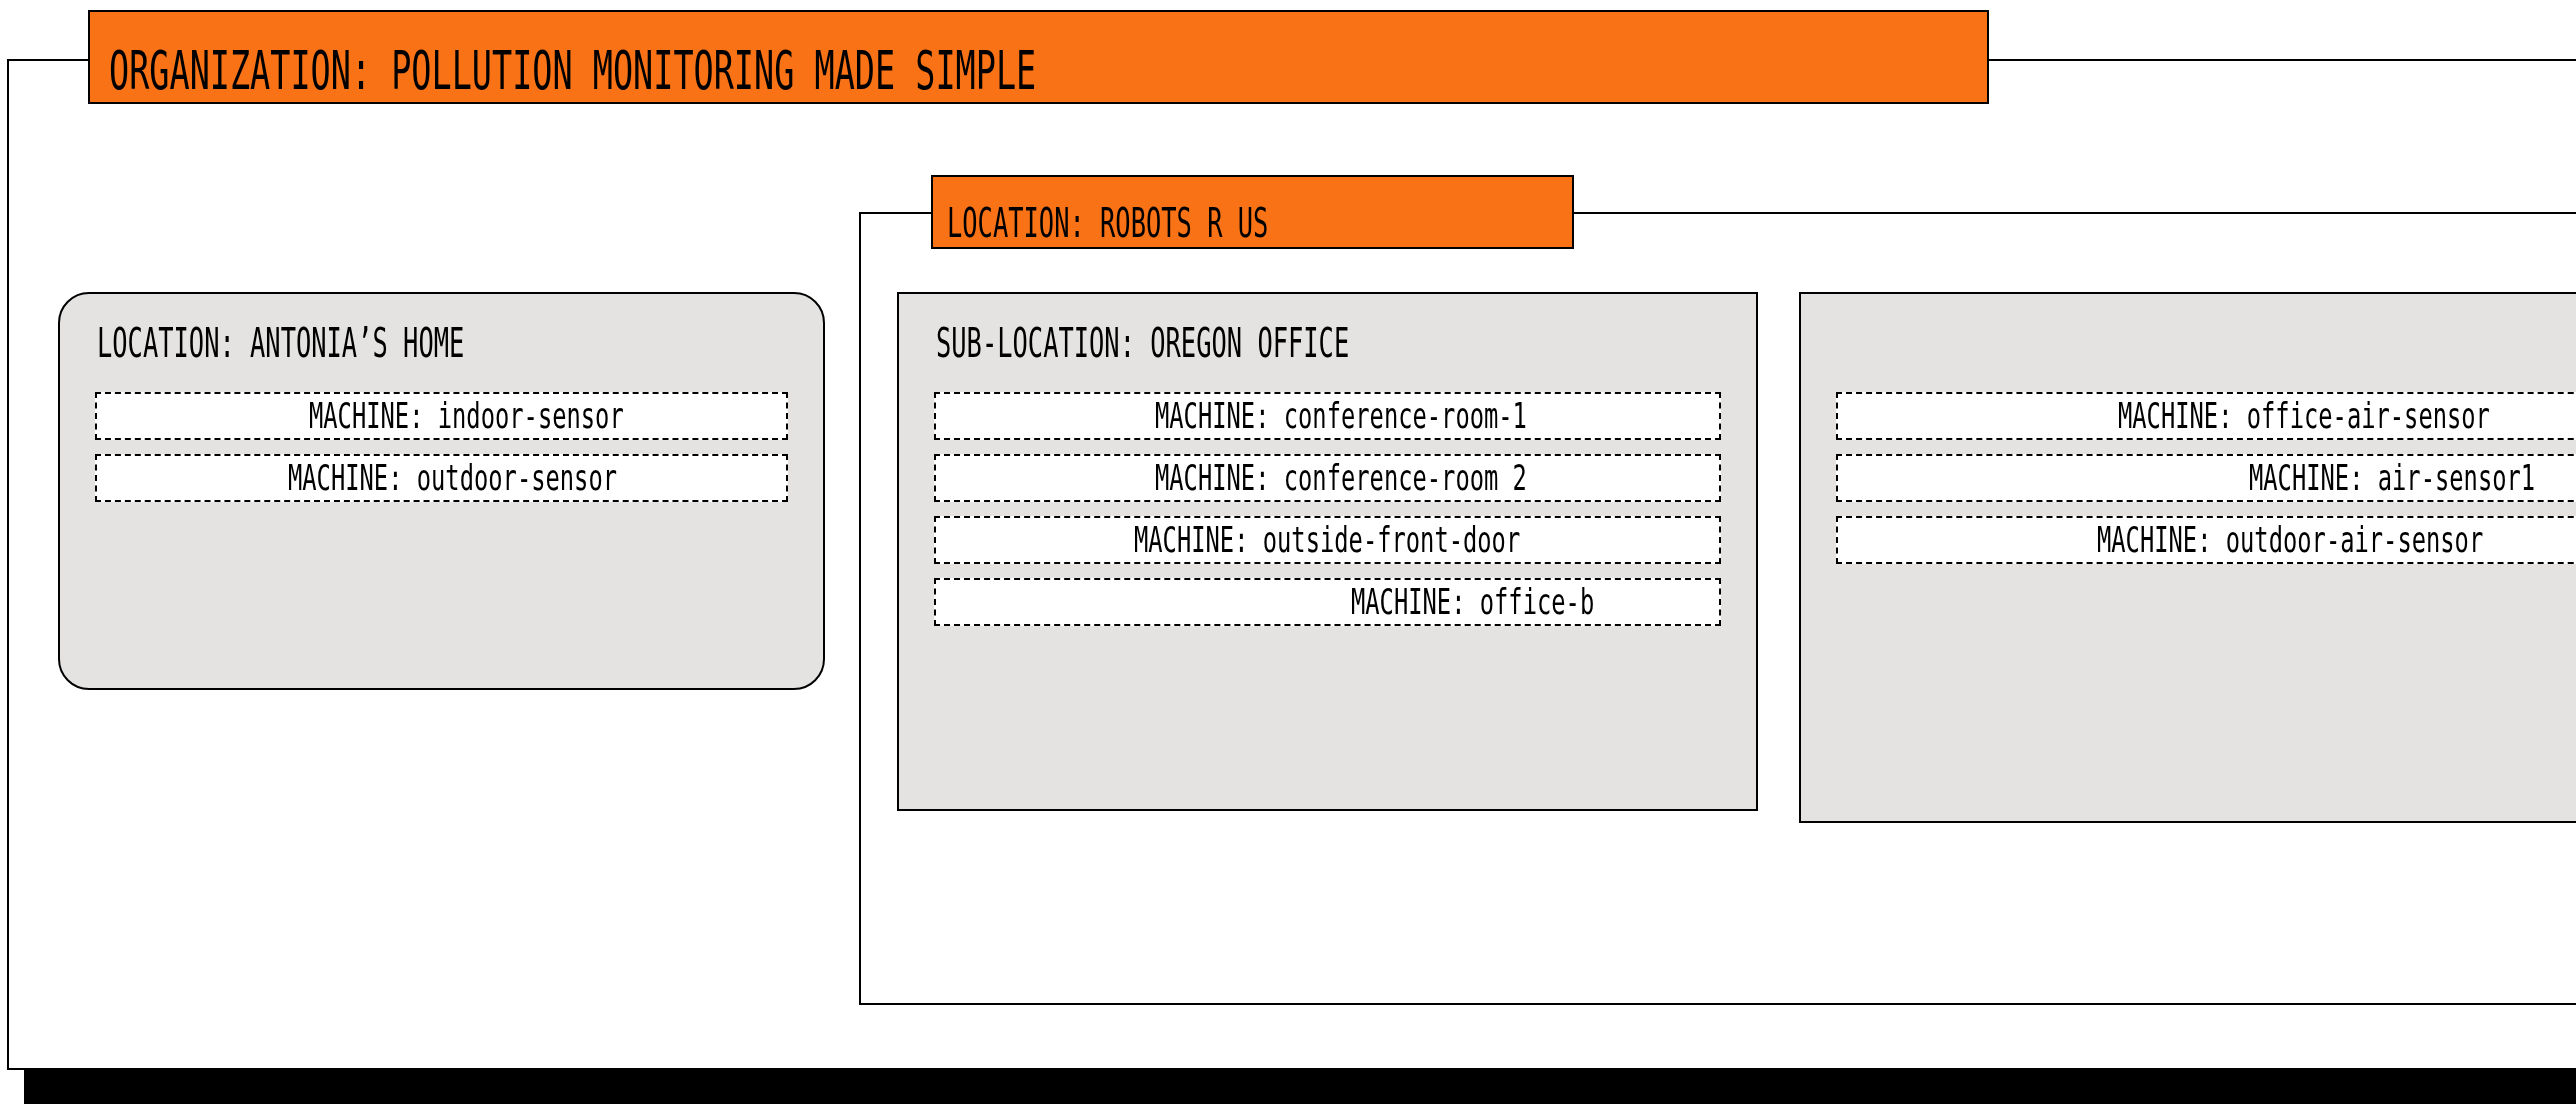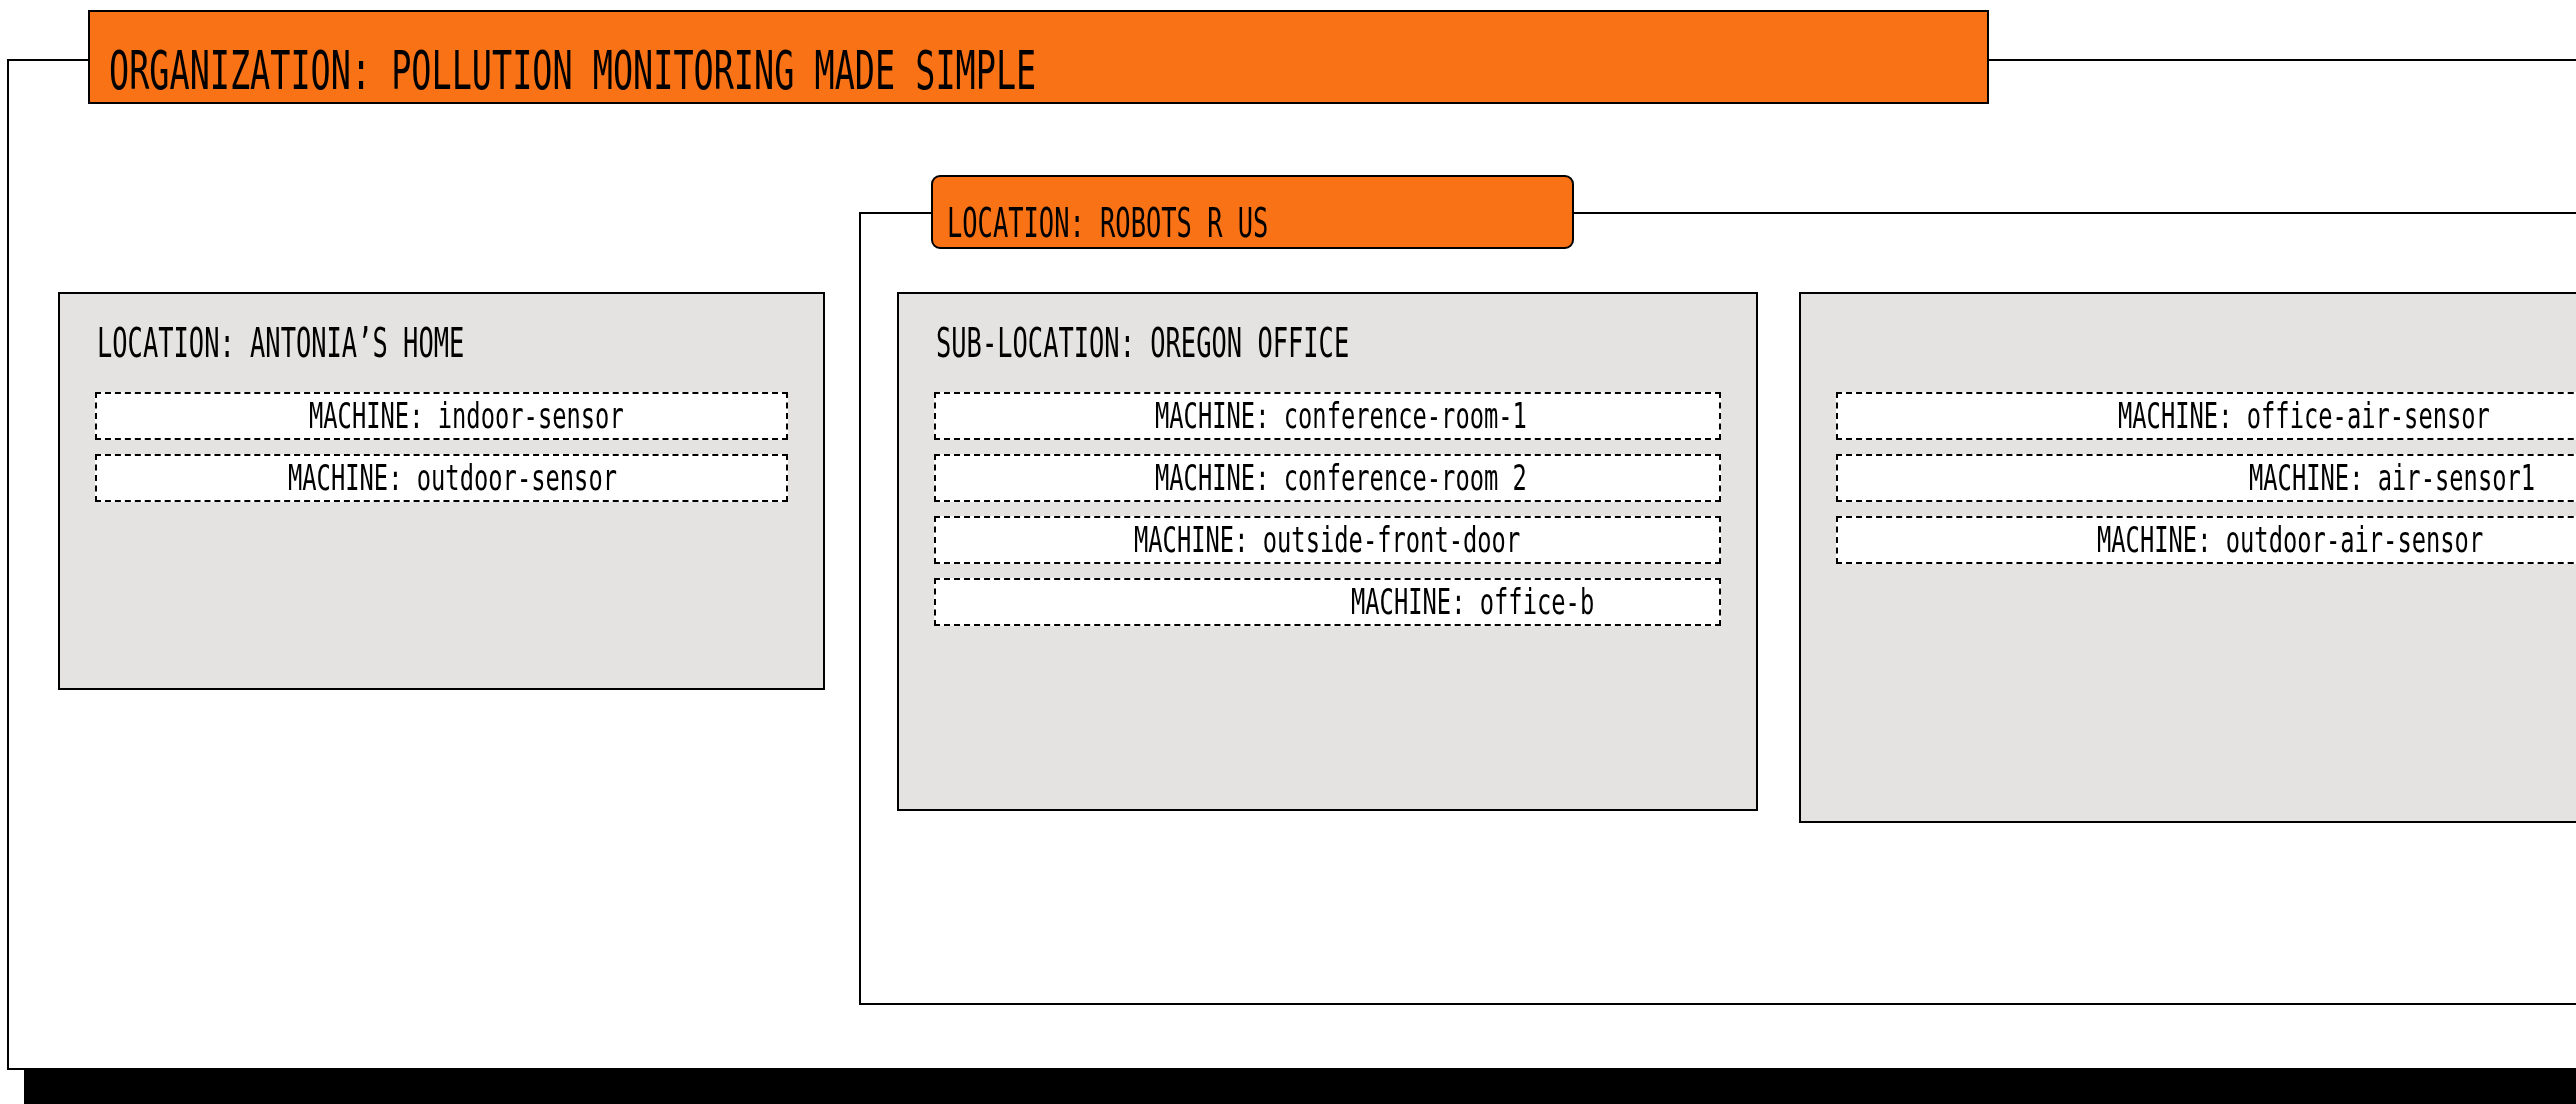--- a/index.html
+++ b/index.html
@@ -68,21 +68,20 @@
     padding-left: 18.5px;
   }
 
   #robots-title-tab {
     left: 899px;
     top: 175px;
     width: 643px;
     height: 74px;
     font-size: 41px;
     padding-left: 14.4px;
-    border-radius: 9px;
   }
 
   
   .loc-frame {
     position: absolute;
     background: #ffffff;
     border: 2.1px solid #000000;
     box-sizing: border-box;
   }
   #robots-frame {
@@ -113,20 +112,21 @@
     display: block;
     transform: scaleX(0.62);
     transform-origin: left center;
   }
 
   #panel-antonia {
     left: 58px;
     top: 292px;
     width: 767px;
     height: 398px;
+    border-radius: 31px;
   }
   #panel-oregon {
     left: 897px;
     top: 292px;
     width: 861px;
     height: 519px;
   }
   #panel-newyork {
     left: 1799px;
     top: 292px;

